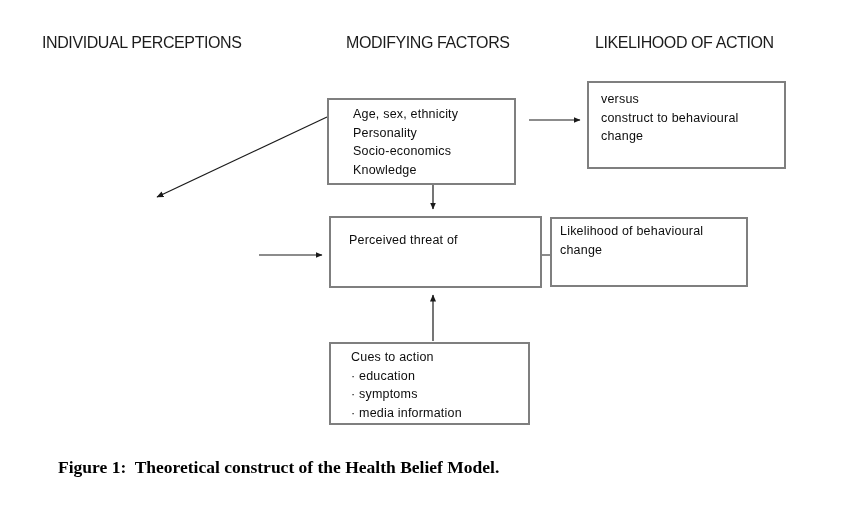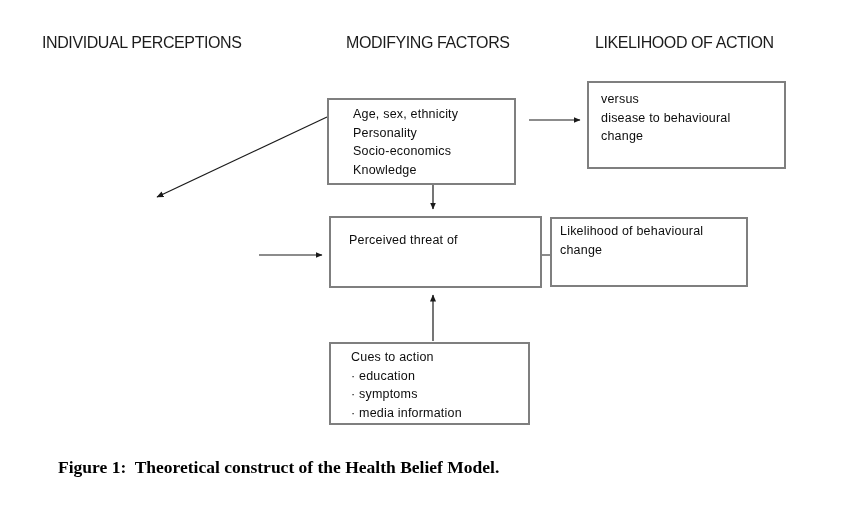--- a/index.html
+++ b/index.html
@@ -70,21 +70,21 @@
 
   <div class="dbox" style="left:327px;top:78px;width:189px;height:87px;padding:5px 8px 0 24px;margin-top:20px;">
     <div class="ln">Age, sex, ethnicity</div>
     <div class="ln">Personality</div>
     <div class="ln">Socio-economics</div>
     <div class="ln">Knowledge</div>
   </div>
 
   <div class="dbox" style="left:587px;top:81px;width:199px;height:88px;padding:7px 6px 0 12px;">
     <div class="ln">versus</div>
-    <div class="ln">disease to behavioural</div>
+    <div class="ln">construct to behavioural</div>
     <div class="ln">change</div>
   </div>
 
 
   <div class="dbox" style="left:329px;top:216px;width:213px;height:72px;padding:13px 6px 0 18px;">
     <div class="ln">Perceived threat of</div>
   </div>
 
   <div class="dbox" style="left:550px;top:217px;width:198px;height:70px;padding:3px 4px 0 8px;">
     <div class="ln">Likelihood of behavioural</div>

